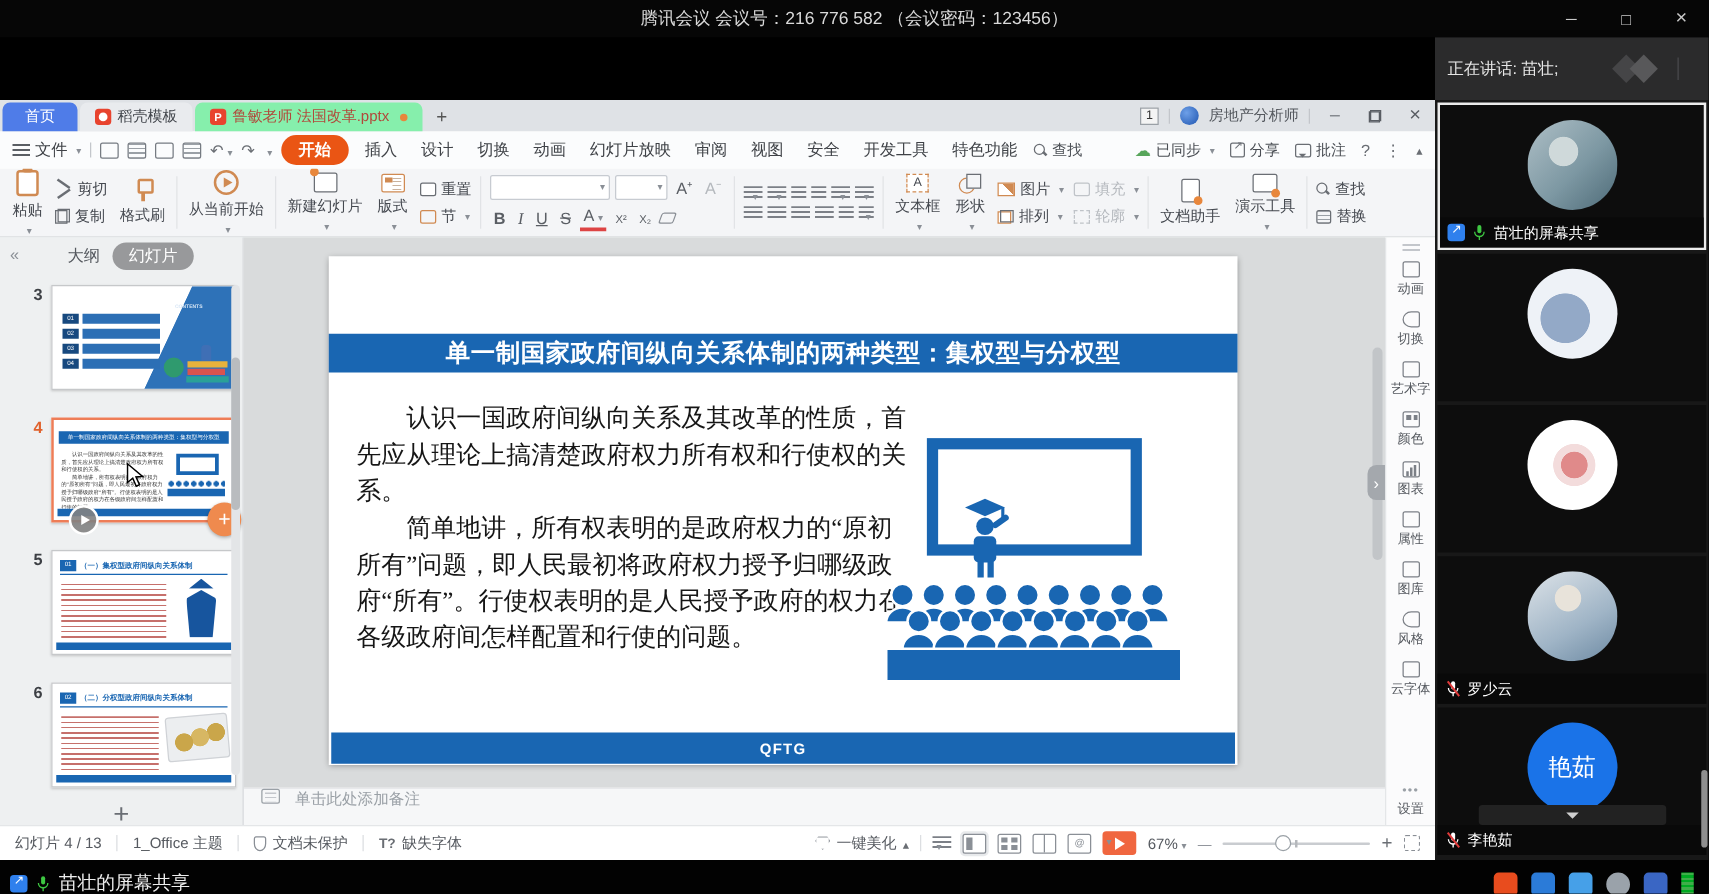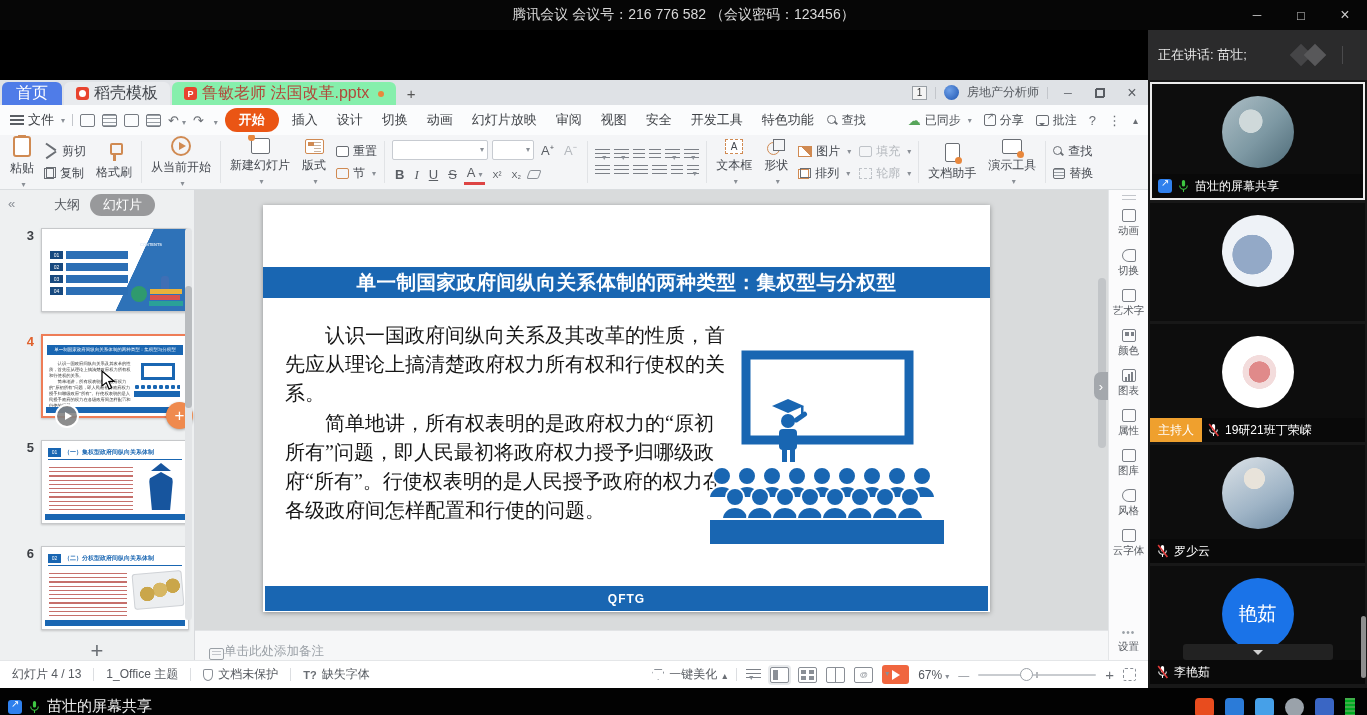--- a/index.html
+++ b/index.html
@@ -18,21 +18,21 @@
 
   
   .stage{position:absolute;left:0;top:30px;width:1148px;height:658px;background:#000;}
 
   
   .wps{position:absolute;left:0;top:50px;width:1148px;height:608px;background:#fff;
        display:flex;flex-direction:column;font-size:12px;color:#3f4247;}
 
   
   .wps-tabbar{height:25px;background:#dfe2e6;display:flex;align-items:flex-end;position:relative;padding-left:2px;}
-  .tab{height:23px;display:flex;align-items:center;gap:5px;padding:0 12px;font-size:16px;
+  .tab{height:23px;display:flex;align-items:center;gap:5px;padding:0 12px;font-size:12px;
        border-radius:6px 6px 0 0;margin-right:2px;}
   .tab-home{background:#4f7ce8;color:#fff;min-width:60px;justify-content:center;}
   .tab-docer{background:#e9ebee;color:#41454b;}
   .tab-doc{background:#86efac;color:#b1493b;}
   .docer-ic{width:13px;height:13px;border-radius:3px;background:#e8432e;position:relative;}
   .docer-ic::before{content:"";position:absolute;left:3px;top:3px;width:7px;height:7px;border-radius:50%;background:#fff;}
   .wpsp-ic{width:13px;height:13px;border-radius:3px;background:#e8432e;color:#fff;font-size:9px;font-weight:bold;
            display:flex;align-items:center;justify-content:center;}
   .wpsp-ic::before{content:"P";}
   .dirty-dot{width:6px;height:6px;border-radius:50%;background:#e8873c;margin-left:4px;}
@@ -221,22 +221,22 @@
   .slide-footer{position:absolute;left:2px;right:2px;bottom:1px;height:25px;background:#1966b2;color:#fff;
                 display:flex;align-items:center;justify-content:center;font-size:12px;font-weight:bold;letter-spacing:1px;}
   .canvas-scroll{position:absolute;right:2px;top:0;bottom:0;width:8px;}
   .canvas-thumb{position:absolute;left:0;top:88px;width:8px;height:170px;background:#c2c5c8;border-radius:4px;}
   .collapse-tab{position:absolute;right:40px;top:182px;width:14px;height:28px;background:#a4a8ad;
                 border-radius:7px 0 0 7px;color:#fff;display:flex;align-items:center;justify-content:center;
                 font-size:13px;z-index:5;}
   .collapse-tab::before{content:"›";}
 
   
-  .notes{height:30px;background:#f6f7f8;border-top:1px solid #e2e4e6;display:flex;align-items:flex-end;
-         gap:0;padding:0 14px;}
+  .notes{height:30px;background:#f6f7f8;border-top:1px solid #e2e4e6;display:flex;align-items:flex-start;
+         gap:12px;padding:0 14px;}
   .i-note{width:15px;height:12px;border:1.4px solid #9aa0a6;border-radius:2px;
           background:repeating-linear-gradient(#c3c6cb 0 1px,transparent 1px 3.5px) center/9px 7px no-repeat;}
   .notes-text{font-size:12.5px;color:#9aa0a6;}
 
   
   .right-tools{width:40px;background:#fbfbfc;border-left:1px solid #e4e6e8;display:flex;flex-direction:column;
                align-items:center;padding-top:5px;flex:none;position:relative;}
   .rt-grip{width:14px;height:6px;background:repeating-linear-gradient(#c3c6cb 0 1.5px,transparent 1.5px 4px);margin-bottom:8px;}
   .rt-item{display:flex;flex-direction:column;align-items:center;gap:2px;margin-bottom:11px;
            font-size:10.5px;color:#55595f;}
@@ -798,30 +798,20 @@
             <line x1="12" y1="19" x2="12" y2="24" stroke="#3ec742" stroke-width="2"></line>
           </svg>
           <span>苗壮的屏幕共享</span>
         </div>
       </div>
       <div class="tile">
         <div class="avatar av-cartoon"></div>
       </div>
       <div class="tile">
         <div class="avatar av-drawing"></div>
-        <div class="tile-label">
-          <span class="host-badge">主持人</span>
-          <svg class="mic" width="13" height="14" viewBox="0 0 24 26">
-            <rect x="9" y="2" width="6" height="12" rx="3" fill="#ffffff"></rect>
-            <path d="M5 12 a7 7 0 0 0 14 0" stroke="#ffffff" stroke-width="2" fill="none"></path>
-            <line x1="12" y1="19" x2="12" y2="24" stroke="#ffffff" stroke-width="2"></line>
-            <line x1="4" y1="2" x2="21" y2="24" stroke="#e03a3a" stroke-width="3"></line>
-          </svg>
-          <span>19研21班丁荣嵘</span>
-        </div>
       </div>
       <div class="tile">
         <div class="avatar av-photo2"></div>
         <div class="tile-label">
           <svg class="mic" width="13" height="14" viewBox="0 0 24 26">
             <rect x="9" y="2" width="6" height="12" rx="3" fill="#ffffff"></rect>
             <path d="M5 12 a7 7 0 0 0 14 0" stroke="#ffffff" stroke-width="2" fill="none"></path>
             <line x1="12" y1="19" x2="12" y2="24" stroke="#ffffff" stroke-width="2"></line>
             <line x1="4" y1="2" x2="21" y2="24" stroke="#e03a3a" stroke-width="3"></line>
           </svg>

